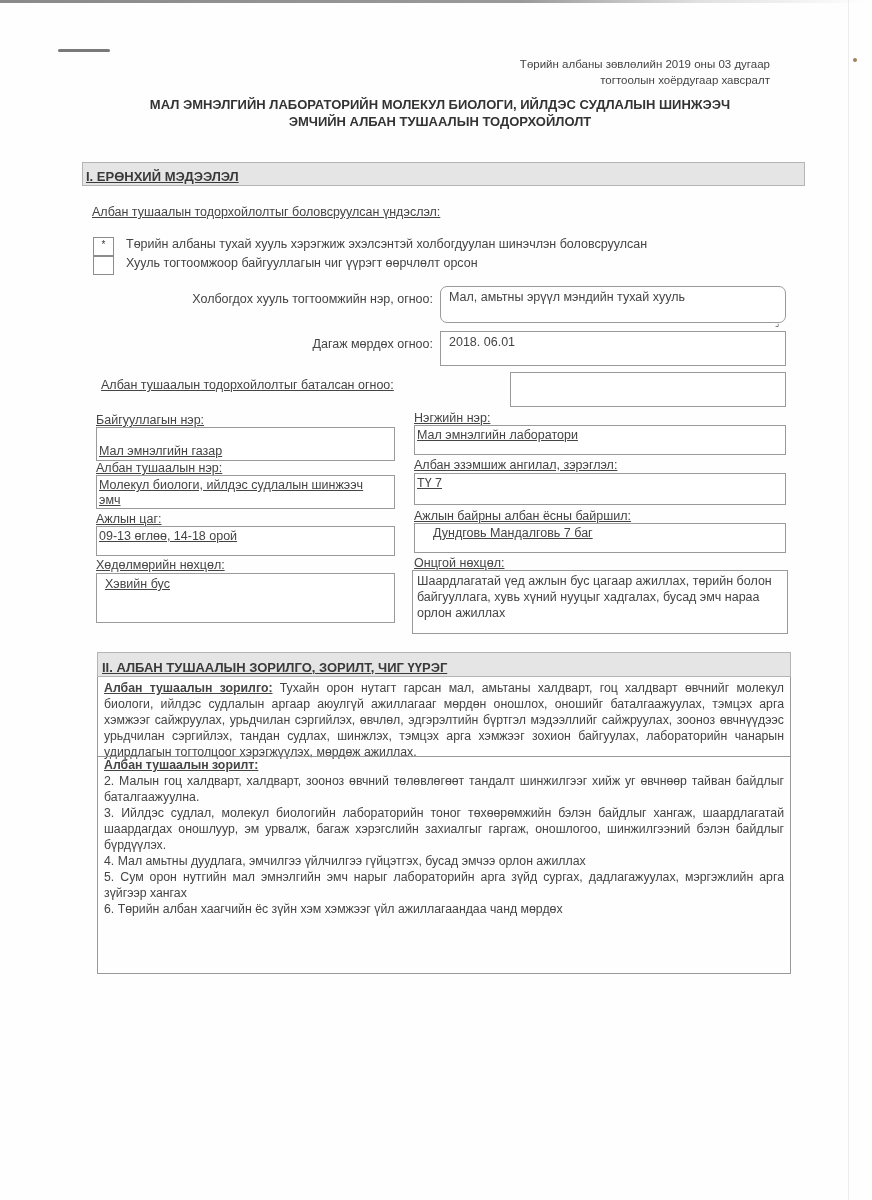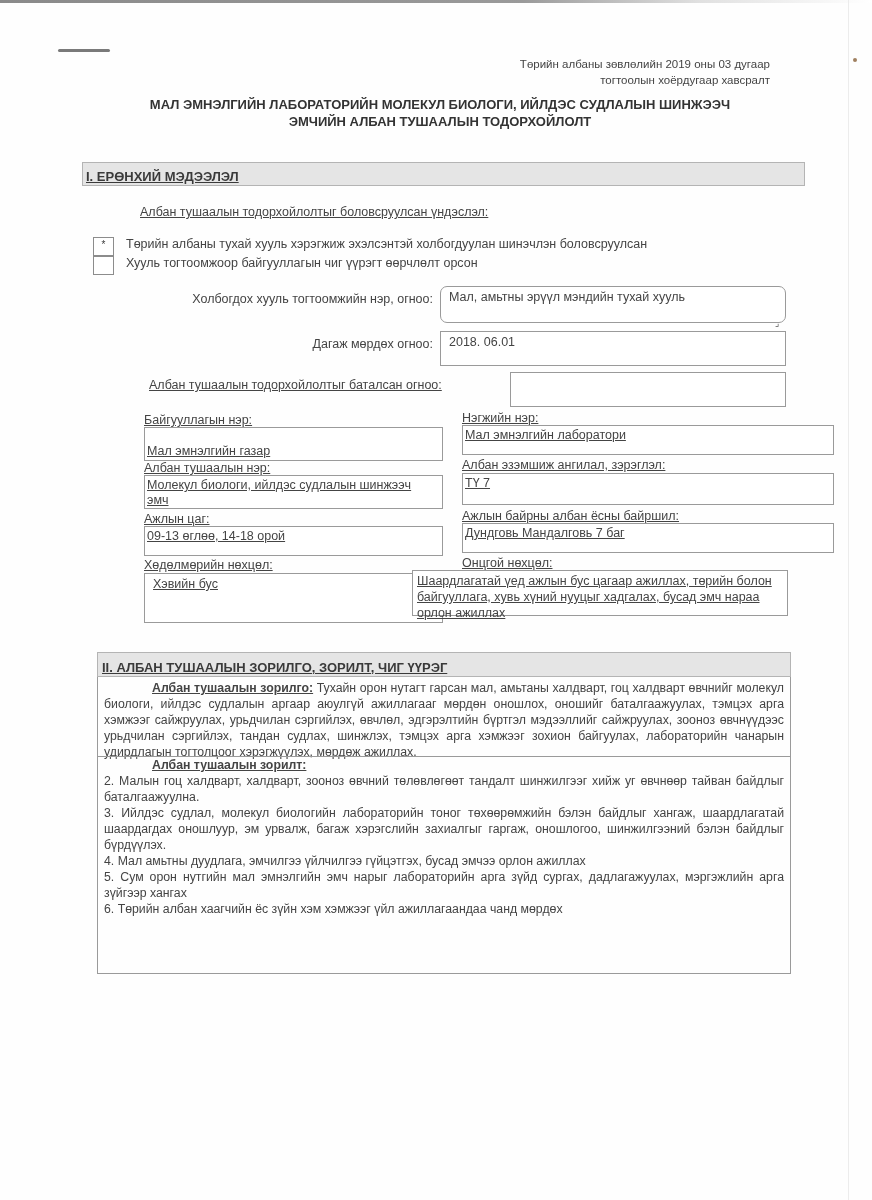--- a/index.html
+++ b/index.html
@@ -11,21 +11,21 @@
   .topbar { position:absolute; left:0; top:0; width:872px; height:3px;
     background:linear-gradient(to right,#8a8a8a 0%,#9a9a9a 60%,#e0e0e0 80%,#fff 100%); }
   .rightedge { position:absolute; left:848px; top:0; width:1px; height:1200px; background:#ececec; }
   .dash { position:absolute; left:58px; top:49px; width:52px; height:3px; background:#7a7a7a; border-radius:2px; }
   .speck { position:absolute; left:853px; top:58px; width:4px; height:4px; background:#a08060; border-radius:50%; }
   .abs { position:absolute; }
   .annex { left:470px; top:56px; width:300px; text-align:right; font-size:11.5px; line-height:16px; color:#444; }
   .title { left:100px; top:96px; width:680px; text-align:center; font-size:13px; font-weight:bold; line-height:17px; color:#333; }
   .sechead { background:#e5e5e5; border:1px solid #b4b4b4; box-sizing:border-box; }
   .sechead span { display:inline-block; font-weight:bold; font-size:13px; text-decoration:underline; color:#3a3a3a; }
-  .u { text-decoration:underline;margin-left:48px; }
+  .u { text-decoration:underline; }
   .lbl { font-size:12.5px; color:#444; }
   .box { border:1px solid #9a9a9a; box-sizing:border-box; background:#fff; font-size:12.5px; color:#444; }
   .cb { width:21px; height:19px; border:1px solid #8c8c8c; box-sizing:border-box; background:#fff; font-size:10px; text-align:center; line-height:14px; }
   .sec2 { left:97px; top:652px; width:694px; height:322px; border:1px solid #9a9a9a; box-sizing:border-box; }
   .para { font-size:12.3px; line-height:16px; color:#444; text-align:justify; }
   .para b { font-weight:bold; }
   .resize { left:775px; top:318px; font-size:9px; color:#555; }
 </style>
 </head>
 <body>
@@ -81,24 +81,24 @@
 <div class="abs lbl u" style="left:96px;top:558px;">Хөдөлмөрийн нөхцөл:</div>
 <div class="abs box u" style="left:96px;top:573px;width:299px;height:50px;padding:3px 8px;">Хэвийн бус</div>
 
 <div class="abs lbl u" style="left:414px;top:411px;">Нэгжийн нэр:</div>
 <div class="abs box u" style="left:414px;top:425px;width:372px;height:30px;padding:2px 2px;">Мал эмнэлгийн лаборатори</div>
 
 <div class="abs lbl u" style="left:414px;top:458px;">Албан эзэмшиж ангилал, зэрэглэл:</div>
 <div class="abs box u" style="left:414px;top:473px;width:372px;height:32px;padding:2px 2px;">ТҮ 7</div>
 
 <div class="abs lbl u" style="left:414px;top:509px;">Ажлын байрны албан ёсны байршил:</div>
-<div class="abs box u" style="left:414px;top:523px;width:372px;height:30px;padding:2px 2px;">Дундговь Мандалговь 7 баг</div>
+<div class="abs box u" style="left:414px;top:523px;width:372px;height:30px;padding:2px 18px;">Дундговь Мандалговь 7 баг</div>
 
 <div class="abs lbl u" style="left:414px;top:556px;">Онцгой нөхцөл:</div>
-<div class="abs box" style="left:412px;top:570px;width:376px;height:46px;padding:2px 4px;line-height:16px;text-decoration:underline;">Шаардлагатай үед ажлын бус цагаар ажиллах, төрийн болон байгууллага, хувь хүний нууцыг хадгалах, бусад эмч нараа орлон ажиллах</div>
+<div class="abs box" style="left:412px;top:570px;width:376px;height:64px;padding:2px 4px;line-height:16px;">Шаардлагатай үед ажлын бус цагаар ажиллах, төрийн болон байгууллага, хувь хүний нууцыг хадгалах, бусад эмч нараа орлон ажиллах</div>
 
 <div class="abs sec2"></div>
 <div class="abs sechead" style="left:97px;top:652px;width:694px;height:25px;padding:5px 0 0 4px;">
   <span>II. АЛБАН ТУШААЛЫН ЗОРИЛГО, ЗОРИЛТ, ЧИГ ҮҮРЭГ</span>
 </div>
 
 <div class="abs para" style="left:104px;top:680px;width:680px;">
   <b class="u">Албан тушаалын зорилго:</b><span> Тухайн орон нутагт гарсан мал, амьтаны халдварт, гоц халдварт өвчнийг молекул биологи, ийлдэс судлалын аргаар аюулгүй ажиллагааг мөрдөн оношлох, оношийг баталгаажуулах, тэмцэх арга хэмжээг сайжруулах, урьдчилан сэргийлэх, өвчлөл, эдгэрэлтийн бүртгэл мэдээллийг сайжруулах, зооноз өвчнүүдээс урьдчилан сэргийлэх, тандан судлах, шинжлэх, тэмцэх арга хэмжээг зохион байгуулах, лабораторийн чанарын удирдлагын тогтолцоог хэрэгжүүлэх, мөрдөж ажиллах.</span>
 </div>
 <div class="abs" style="left:97px;top:756px;width:694px;height:1px;background:#9a9a9a;"></div>

